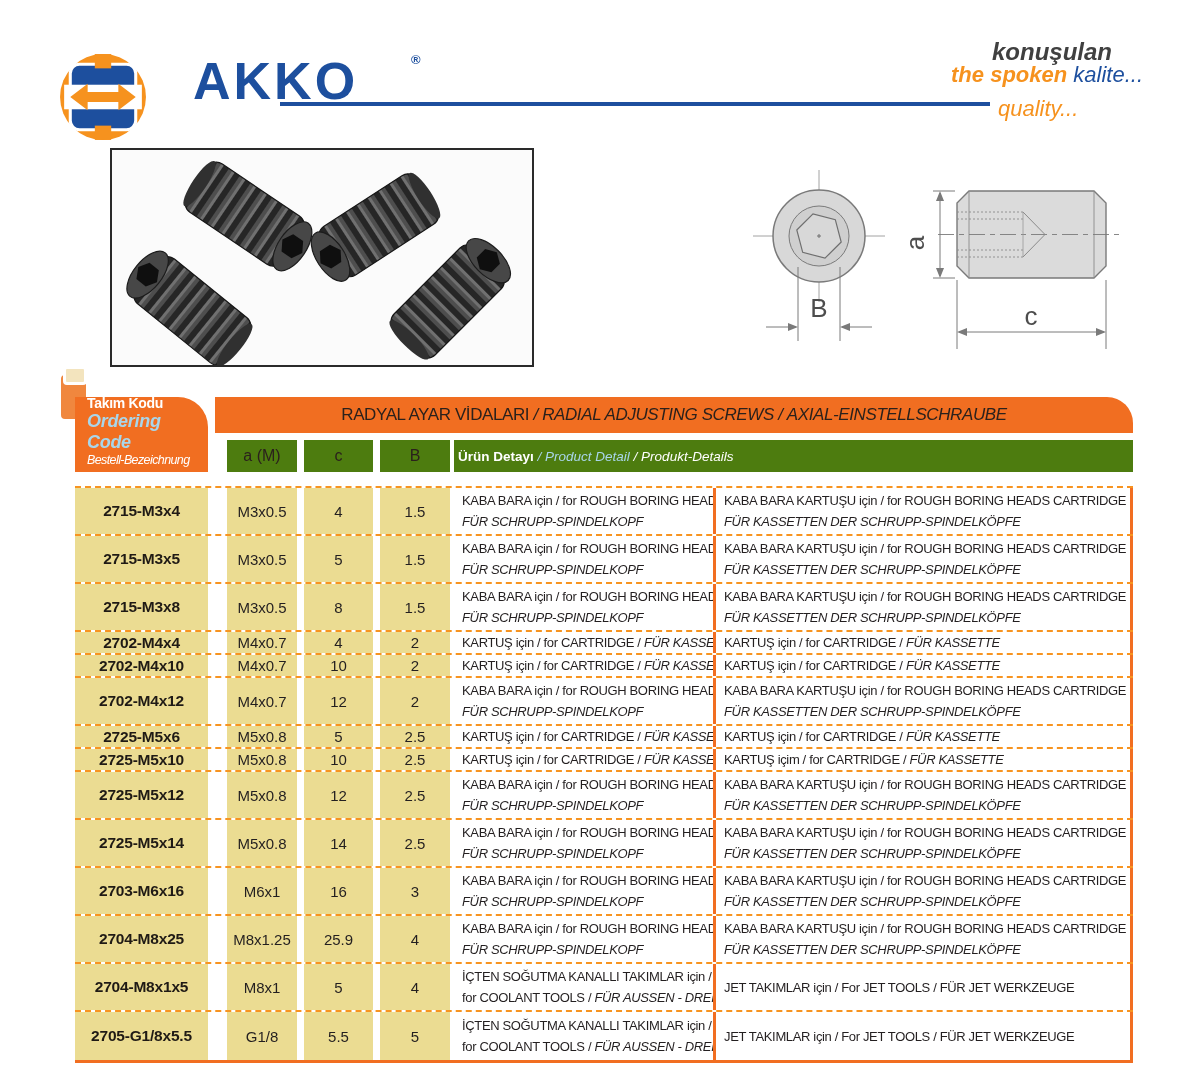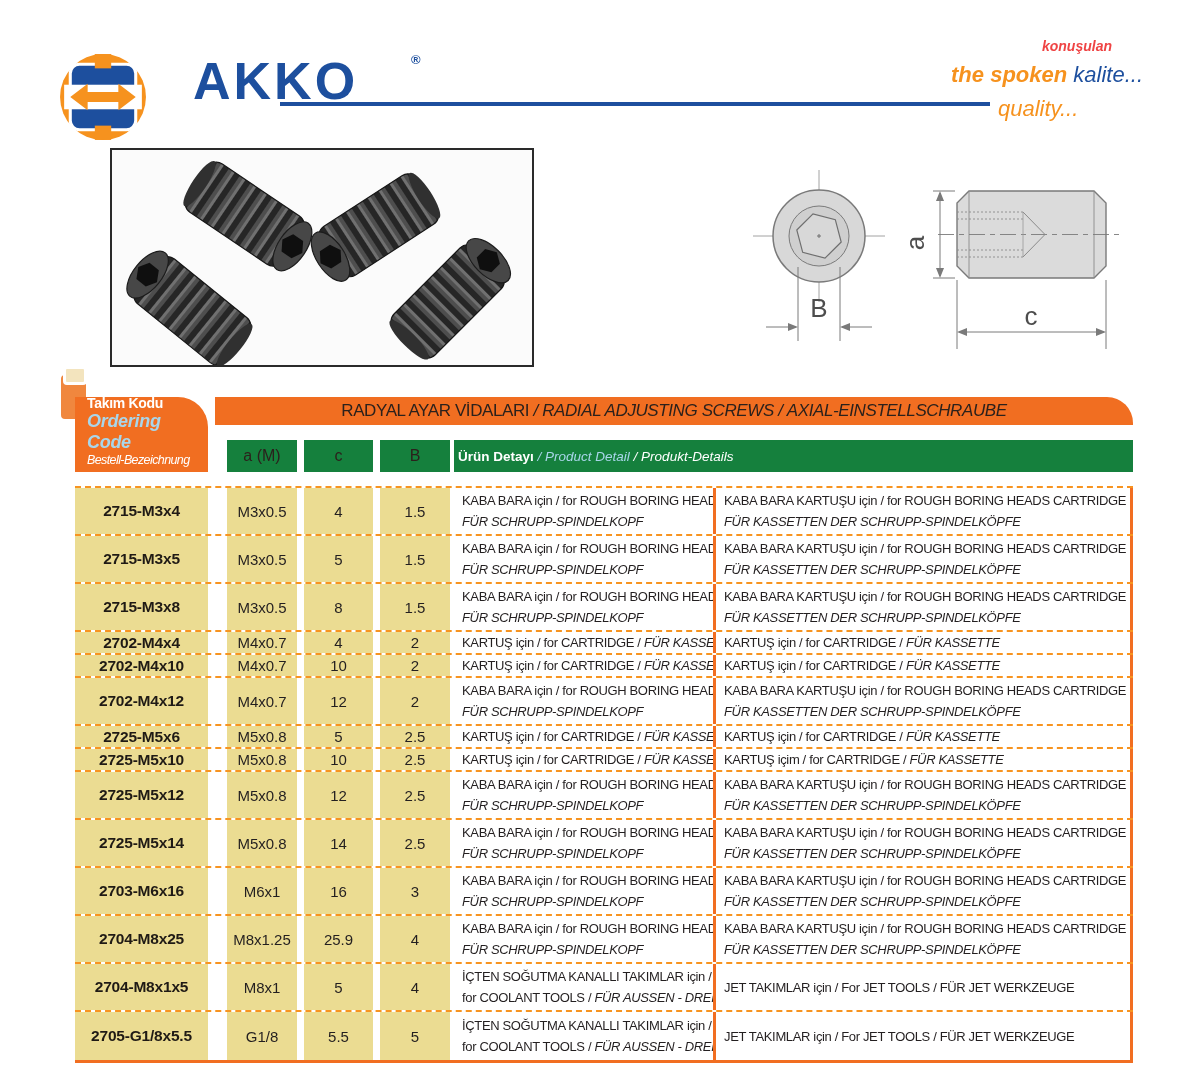--- a/index.html
+++ b/index.html
@@ -9,21 +9,21 @@
     font-family:"Liberation Sans", sans-serif; background:#ffffff;
   }
   
   .logo-icon { position:absolute; left:58px; top:52px; }
   .logo-text {
     position:absolute; left:148px; top:55px; font-size:52px; font-weight:bold;
     color:#1d4f9e; letter-spacing:3px; line-height:1;margin-left:45px;
   }
   .logo-reg { position:absolute; left:411px; top:52px; font-size:13px; color:#1d4f9e; font-weight:bold;}
   .blue-rule { position:absolute; left:280px; top:102px; width:710px; height:4px; background:#1d4f9e; }
-  .slogan-1 { position:absolute; right:75px; top:38px; font-size:14px; font-weight:bold; font-style:italic; color:#ef4444; }
+  .slogan-1 { position:absolute; right:75px; top:38px; font-size:24px; font-weight:bold; font-style:italic; color:#404040; }
   .slogan-2 { position:absolute; right:44px; top:62px; font-size:22px; font-style:italic; color:#1d4f9e; }
   .slogan-2 .org { color:#f6921e; font-weight:bold; }
   .slogan-3 { position:absolute; left:998px; top:96px; font-size:22px; font-style:italic; color:#f6921e; }
   
   .photo-frame {
     position:absolute; left:110px; top:148px; width:424px; height:219px;
     border:2px solid #2a2a2a; background:#fbfbfb;
   }
   .tech-drawing { position:absolute; left:740px; top:155px; }
   
@@ -35,27 +35,27 @@
   .tbl-header { position:relative; height:75px; }
   .hdr-left {
     position:absolute; left:0; top:0; width:133px; height:75px; background:#f16e21;
     border-radius:0 30px 0 0; display:flex; flex-direction:column; justify-content:flex-end;
     padding:0 0 5px 12px; z-index:2;
   }
   .hdr-left .l1 { color:#fff; font-weight:bold; font-size:14px; letter-spacing:-0.3px; }
   .hdr-left .l2 { color:#a9d6ea; font-weight:bold; font-style:italic; font-size:18px; letter-spacing:-0.3px; }
   .hdr-left .l3 { color:#fff; font-style:italic; font-size:12.5px; letter-spacing:-0.6px; }
   .hdr-band {
-    position:absolute; left:140px; top:0; width:918px; height:28px; background:#f16e21;
+    position:absolute; left:140px; top:0; width:918px; height:36px; background:#f16e21;
     border-radius:0 26px 0 0; display:flex; align-items:center; justify-content:center;
     font-size:17px; color:#2b211c; letter-spacing:-0.4px; white-space:pre;
   }
   .hdr-band .it { font-style:italic; }
   .sub-cell {
-    position:absolute; top:43px; height:32px; background:#15803d;
+    position:absolute; top:43px; height:32px; background:#4d7c0f;
     display:flex; align-items:center; justify-content:center;
     font-size:16px; color:#2b211c;
   }
   .sub-a { left:152px; width:70px; }
   .sub-c { left:229px; width:69px; }
   .sub-b { left:305px; width:70px; }
   .sub-detail { left:379px; width:679px; justify-content:flex-start; padding-left:4px;
     font-size:13.5px; white-space:pre; }
   .sub-detail .w  { color:#fff; font-weight:bold; }
   .sub-detail .bl { color:#a9d6ea; font-style:italic; }

